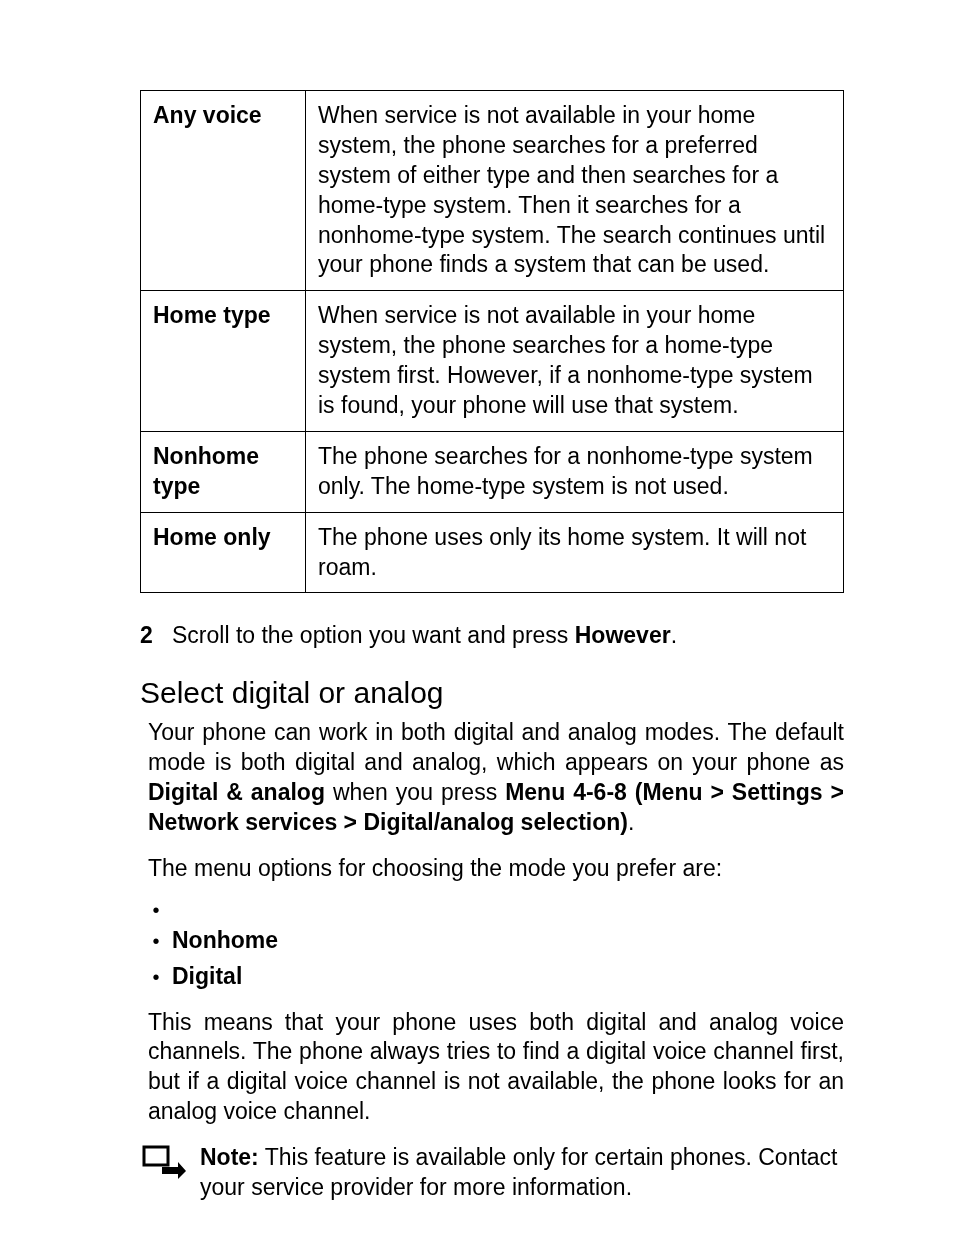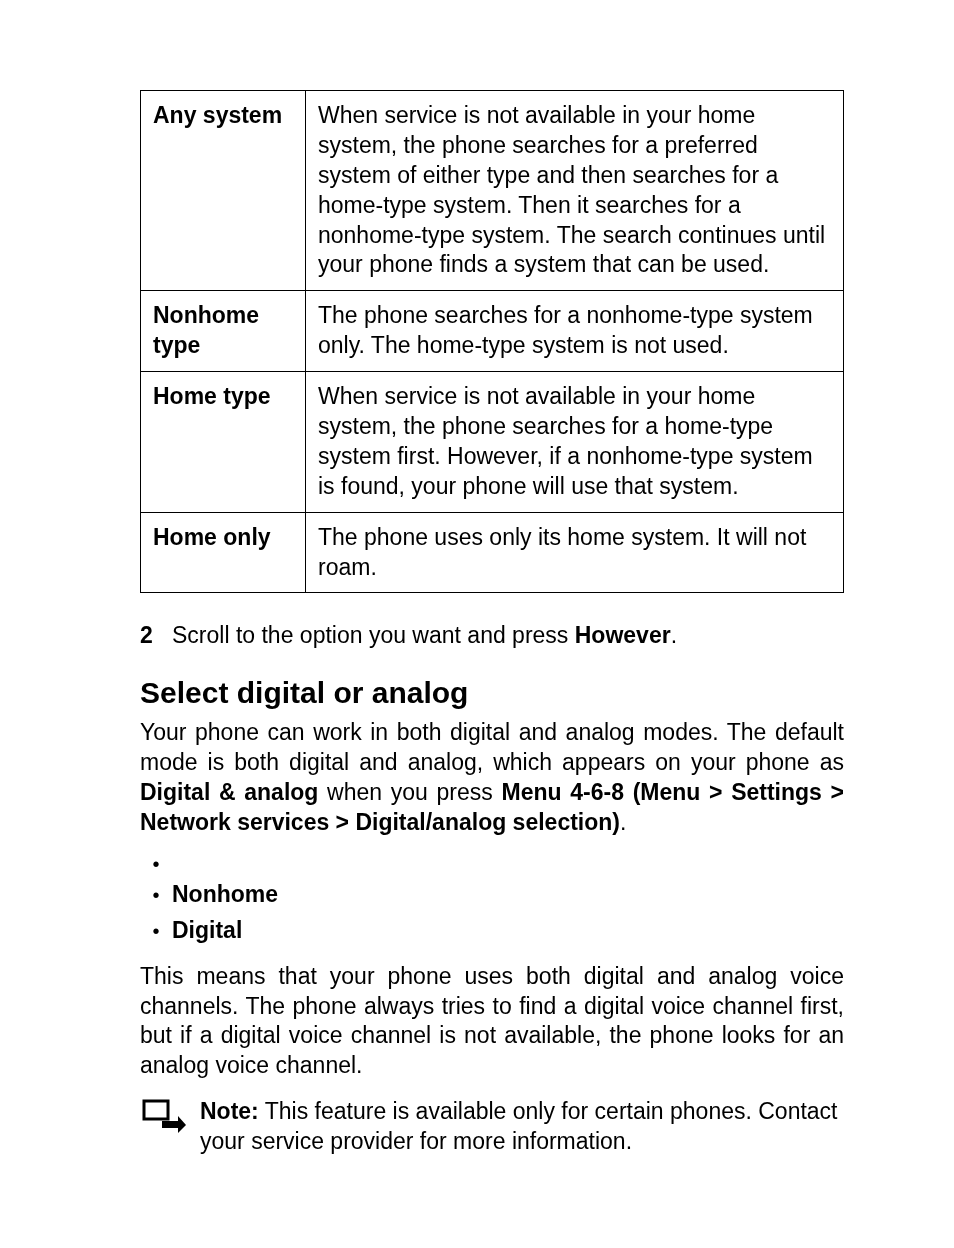--- a/index.html
+++ b/index.html
@@ -39,25 +39,25 @@
     margin-bottom: 22px;
   }
   .step .num {
     font-weight: bold;
     width: 32px;
     flex: 0 0 32px;
   }
   .step .txt { flex: 1; }
   h2.section {
     font-size: 30px;
-    font-weight: bold;
+    font-weight: normal;
     margin: 6px 0 6px 0;
   }
   p.body {
-    margin: 0 0 16px 0;
+    margin: 0 0 16px 8px;
     text-align: justify;
   }
   p.body.nojust { text-align: left; }
   .bold { font-weight: bold; }
   ul.modes {
     list-style: none;
     padding: 0;
     margin: 0 0 16px 0;
   }
   ul.modes li {
@@ -89,30 +89,30 @@
 </style>
 </head>
 <body>
 
 <div class="page">
 
 
   <table class="opts">
     <tbody>
         <tr>
-      <td class="label">Any system</td>
+      <td class="label">Any voice</td>
       <td>When service is not available in your home system, the phone searches for a preferred system of either type and then searches for a home-type system. Then it searches for a nonhome-type system. The search continues until your phone finds a system that can be used.</td>
+    </tr>
+    <tr>
+      <td class="label">Home type</td>
+      <td>When service is not available in your home system, the phone searches for a home-type system first. However, if a nonhome-type system is found, your phone will use that system.</td>
     </tr>
     <tr>
       <td class="label">Nonhome type</td>
       <td>The phone searches for a nonhome-type system only. The home-type system is not used.</td>
-    </tr>
-    <tr>
-      <td class="label">Home type</td>
-      <td>When service is not available in your home system, the phone searches for a home-type system first. However, if a nonhome-type system is found, your phone will use that system.</td>
     </tr>
     <tr>
       <td class="label">Home only</td>
       <td>The phone uses only its home system. It will not roam.</td>
     </tr>
   </tbody>
     </table>
 
   <div class="step">
     <div class="num">2</div>
@@ -120,20 +120,21 @@
       <span>Scroll to the option you want and press </span><span class="bold">However</span><span>.</span>
     </div>
   </div>
 
   <h2 class="section">Select digital or analog</h2>
 
   <p class="body">
     <span>Your phone can work in both digital and analog modes. The default mode is both digital and analog, which appears on your phone as </span><span class="bold">Digital &amp; analog</span><span> when you press </span><span class="bold">Menu 4-6-8 (Menu &gt; Settings &gt; Network services &gt; Digital/analog selection)</span><span>.</span>
   </p>
 
+  <p class="body nojust">The menu options for choosing the mode you prefer are:</p>
 
   <ul class="modes">
     <li>
       <span class="bullet">•</span>
     </li>
     <li>
       <span class="bullet">•</span>
       <span class="lbl">Nonhome</span>
     </li>
     <li>

